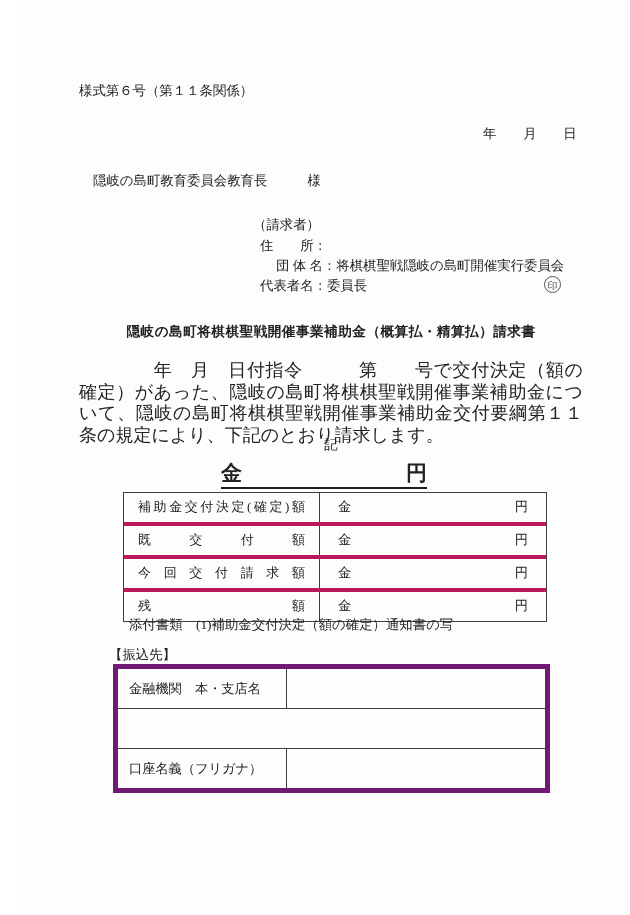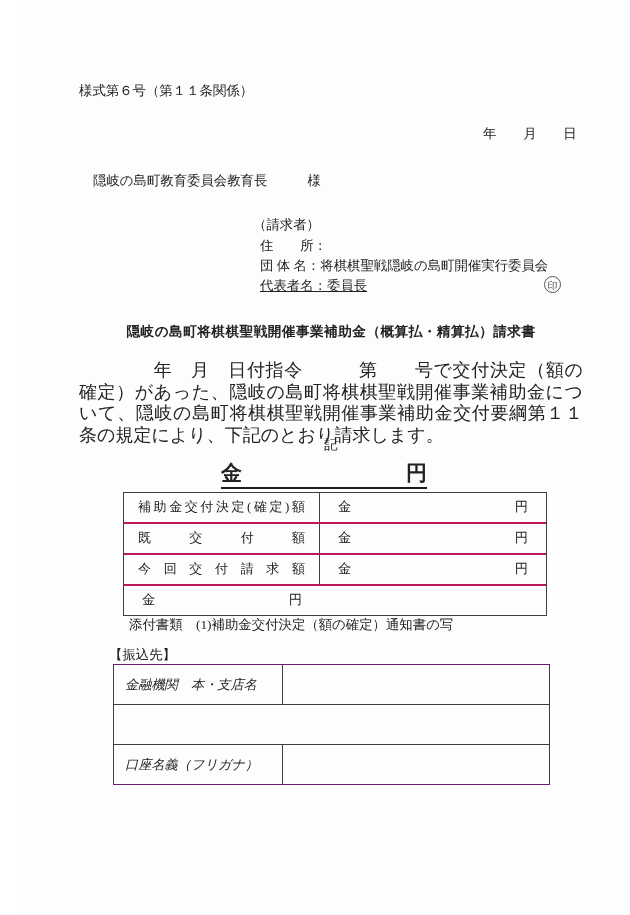--- a/index.html
+++ b/index.html
@@ -18,22 +18,22 @@
     margin-left: 16px;
   }
   .txt { position: absolute; font-size: 13.4px; line-height: 20px; white-space: pre; }
 
   .form-no    { left: 63px;  top: 81px; }
   .date-line  { left: 467px; top: 124px; }
   .addressee  { left: 77px;  top: 171px; }
 
   .req-heading { left: 237px; top: 215px; }
   .req-line-1  { left: 244px; top: 236px; }
-  .req-line-2  { left: 244px; top: 256px; }
-  .req-line-3  { left: 244px; top: 276px; text-decoration: underline; }
+  .req-line-2  { left: 260px; top: 256px; }
+  .req-line-3  { left: 244px; top: 276px; }
 
   .seal {
     position: absolute; left: 528px; top: 276px;
     width: 17px; height: 17px;
     border: 1px solid #555;
     border-radius: 50%;
     font-size: 10px; line-height: 17px;
     text-align: center; color: #555;
     box-sizing: border-box;
   }
@@ -66,21 +66,21 @@
 
   .amount-table {
     position: absolute; left: 107px; top: 492px; width: 424px;
     border: 1px solid #3f3f3f;
     box-sizing: border-box;
   }
   .arow {
     display: grid;
     grid-template-columns: 196px 1fr;
     height: 29px;
-    border-top: 2px solid #be185d;
+    border-top: 4px solid #be185d;
   }
   .arow:first-child { border-top: none; }
   .acell-label {
     border-right: 1px solid #3f3f3f;
     padding: 0 14px;
     font-size: 13px; line-height: 28px;
     text-align: justify;
     text-align-last: justify;
     overflow: hidden;
   }
@@ -88,23 +88,22 @@
     display: flex; justify-content: space-between;
     padding: 0 18px;
     font-size: 13.2px; line-height: 28px;
   }
 
   .attachment-note { left: 113px; top: 615px; }
   .transfer-heading { left: 93px; top: 645px; }
 
   .transfer-table {
     position: absolute; left: 97px; top: 664px; width: 437px;
-    border: 1px solid #701a75;
+    border: 5px solid #701a75;
     box-sizing: border-box;
-    font-style: italic;
   }
   .trow {
     display: grid;
     grid-template-columns: 169px 1fr;
     height: 39px;
     border-top: 1px solid #3f3f3f;
   }
   .trow:first-child { border-top: none; }
   .tcell-label {
     border-right: 1px solid #3f3f3f;
@@ -165,20 +164,21 @@
     </div>
     <div class="arow">
       <div class="acell-label">今 回 交 付 請 求 額</div>
       <div class="acell-value">
         <span>金</span>
         <span></span>
         <span>円</span>
       </div>
     </div>
     <div class="arow">
+      <div class="acell-label">残 額</div>
       <div class="acell-value">
         <span>金</span>
         <span></span>
         <span>円</span>
       </div>
     </div>
   </div>
 
   <div class="txt attachment-note">添付書類　(1)補助金交付決定（額の確定）通知書の写</div>
 

